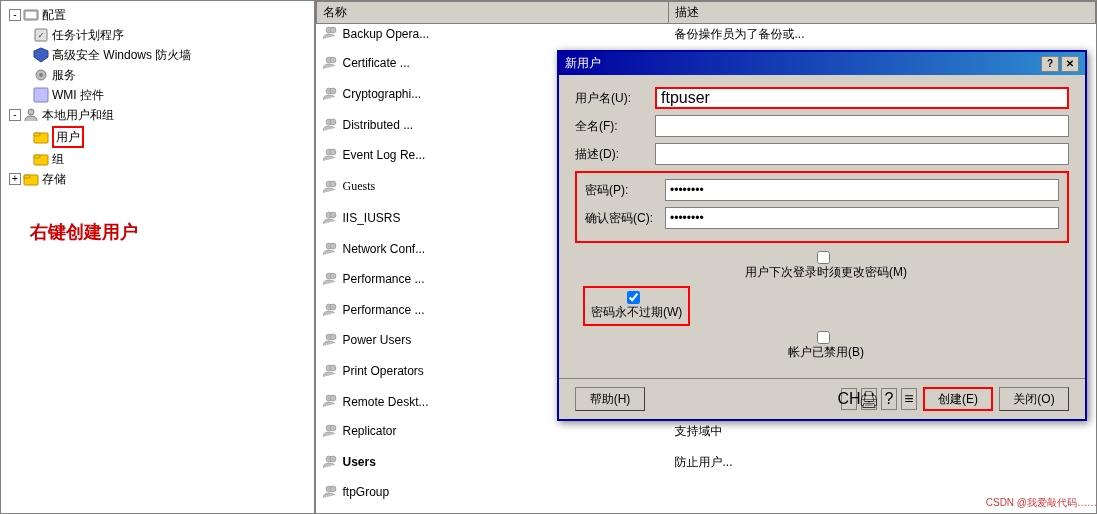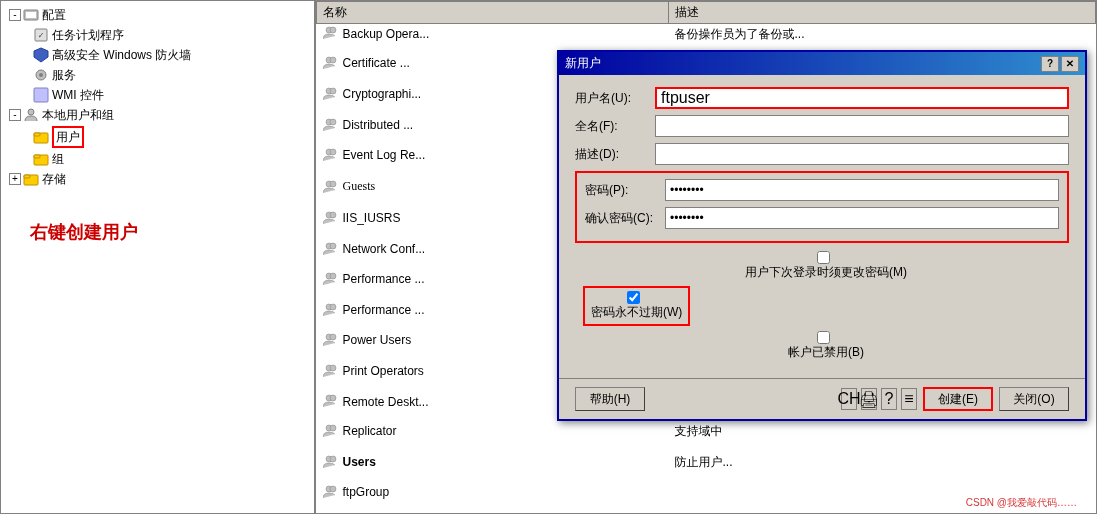--- a/index.html
+++ b/index.html
@@ -253,21 +253,21 @@
       border: 1px solid #808080;
       display: flex;
       align-items: center;
       justify-content: center;
       font-size: 16px;
     }
 
     .csdn-watermark {
       position: absolute;
       bottom: 4px;
-      right: 20px;
+      right: 0;
       font-size: 10px;
       color: #cc0000;
       opacity: 0.8;
     }
   </style>
 </head>
 <body>
 
 <div class="main-container">
 

